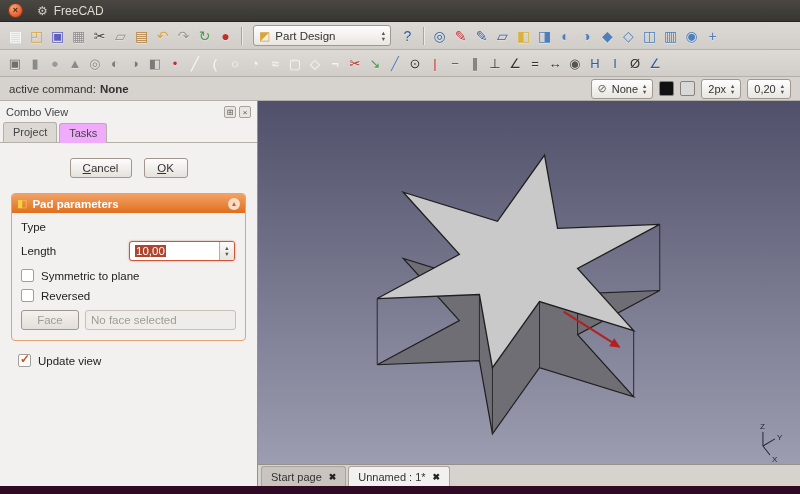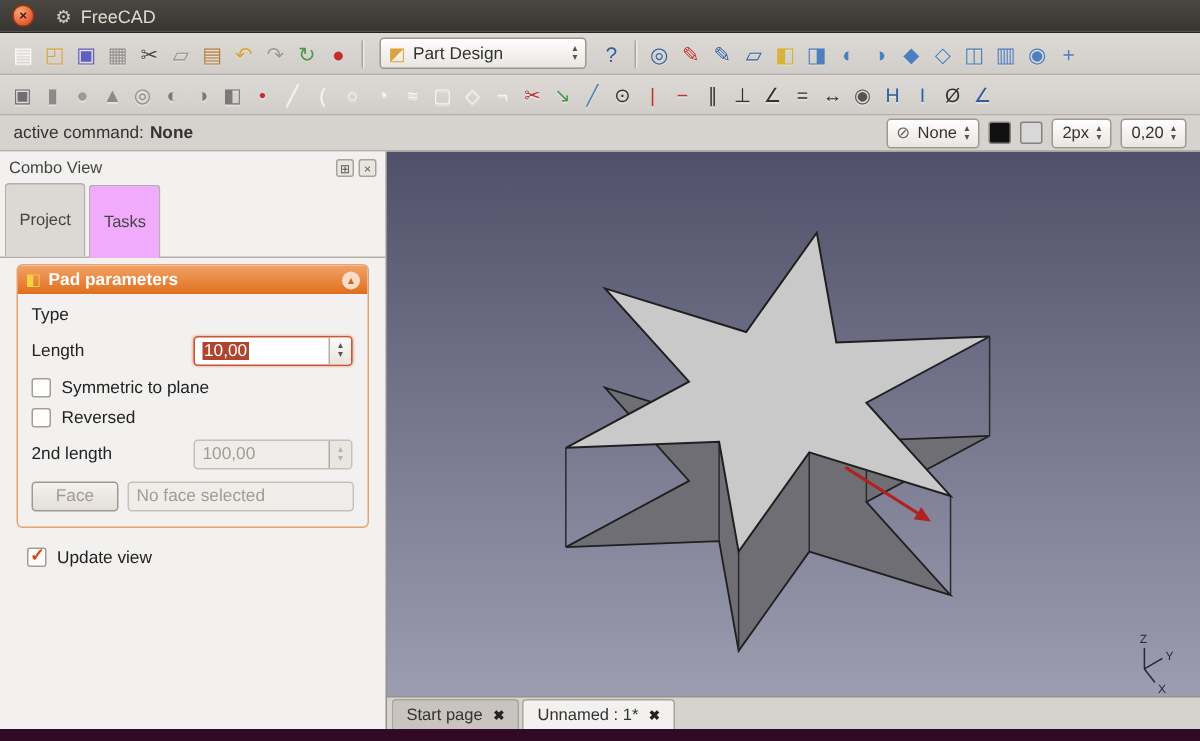--- a/index.html
+++ b/index.html
@@ -35,21 +35,21 @@
   .agic{font-size:11px;color:#666}
   .swatch{width:15px;height:15px;border:1px solid #87817a;border-radius:2px;display:inline-block}
 
   
   .main{flex:1 1 auto;display:flex;min-height:0}
   .sidepanel{width:258px;flex:0 0 258px;background:#f2f1f0;border-right:1px solid #96918c;display:flex;flex-direction:column}
   .dockheader{height:19px;display:flex;align-items:center;padding:3px 6px 0;font-size:11px;color:#444}
   .dock-icons{margin-left:auto;display:flex;gap:3px}
   .dock-ic{width:12px;height:12px;font-size:8px;line-height:11px;text-align:center;color:#555;border:1px solid #a8a29b;border-radius:2px;background:#e9e6e2;cursor:default}
   .cv-tabs{display:flex;padding:2px 3px 0;border-bottom:1px solid #b4afa9}
-  .cv-tab{font-size:11px;padding:18px 9px;border:1px solid #b4afa9;border-bottom:none;border-radius:3px 3px 0 0;background:#dcd8d3;color:#444;margin-right:2px;cursor:default}
+  .cv-tab{font-size:11px;padding:3px 9px;border:1px solid #b4afa9;border-bottom:none;border-radius:3px 3px 0 0;background:#dcd8d3;color:#444;margin-right:2px;cursor:default}
   .cv-tab.active{background:#f0abfc;position:relative;top:1px;padding-bottom:4px}
   .taskarea{flex:1;padding:4px 4px;overflow:hidden}
 
   .dlgbtns{display:flex;justify-content:center;gap:12px;margin:11px 0 15px}
   .btn{background:linear-gradient(#fdfdfc,#e5e1dc);border:1px solid #a09890;border-radius:3px;font-size:11.5px;color:#333;padding:3px 0;text-align:center;cursor:default;font-family:"Liberation Sans",sans-serif}
   .btn span{display:block}
   .dlgbtns .btn span::first-letter{text-decoration:underline}
   .btn.cancel{width:62px}
   .btn.ok{width:44px}
 
@@ -212,20 +212,28 @@
         <span class="dock-icons">
           <span class="dock-ic">⊞</span>
           <span class="dock-ic">×</span>
         </span>
       </div>
       <div class="cv-tabs">
         <span class="cv-tab">Project</span>
         <span class="cv-tab active">Tasks</span>
       </div>
       <div class="taskarea">
+        <div class="dlgbtns">
+          <button class="btn cancel">
+              <span>Cancel</span>
+            </button>
+          <button class="btn ok">
+              <span>OK</span>
+            </button>
+        </div>
 
         <div class="taskbox">
           <div class="taskhdr">
             <span class="padic">◧</span>
             <span class="txt">Pad parameters</span>
             <span class="collapse">▴</span>
           </div>
 
           <div class="frow">
             <span class="lbl">Type</span>
@@ -242,27 +250,20 @@
           <div class="cbrow">
             <span class="cb"></span>
             <span>Symmetric to plane</span>
           </div>
 
           <div class="cbrow">
             <span class="cb"></span>
             <span>Reversed</span>
           </div>
 
-          <div class="frow">
-            <span class="lbl">2nd length</span>
-            <div class="spin disabled">
-              <span class="val">100,00</span>
-              <span class="spinbtns"></span>
-            </div>
-          </div>
 
           <div class="frow" style="margin-bottom:10px">
             <button class="btn facebtn">
                 <span>Face</span>
               </button>
             <div class="tinput disabled flexfill">
               <span>No face selected</span>
             </div>
           </div>
         </div>

